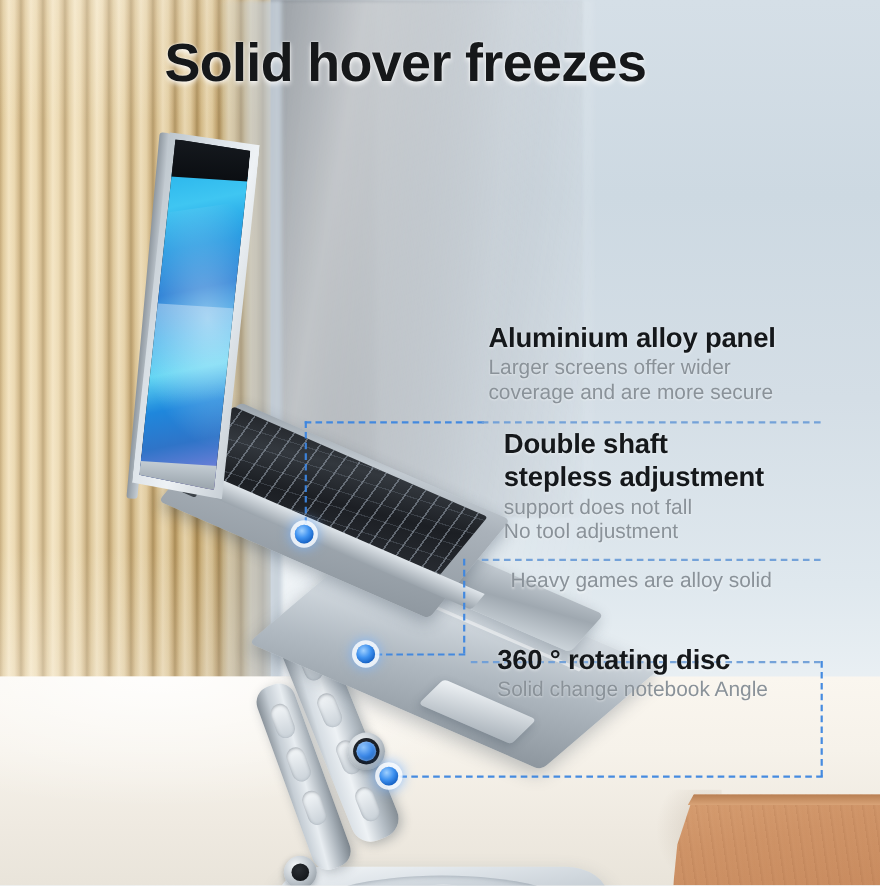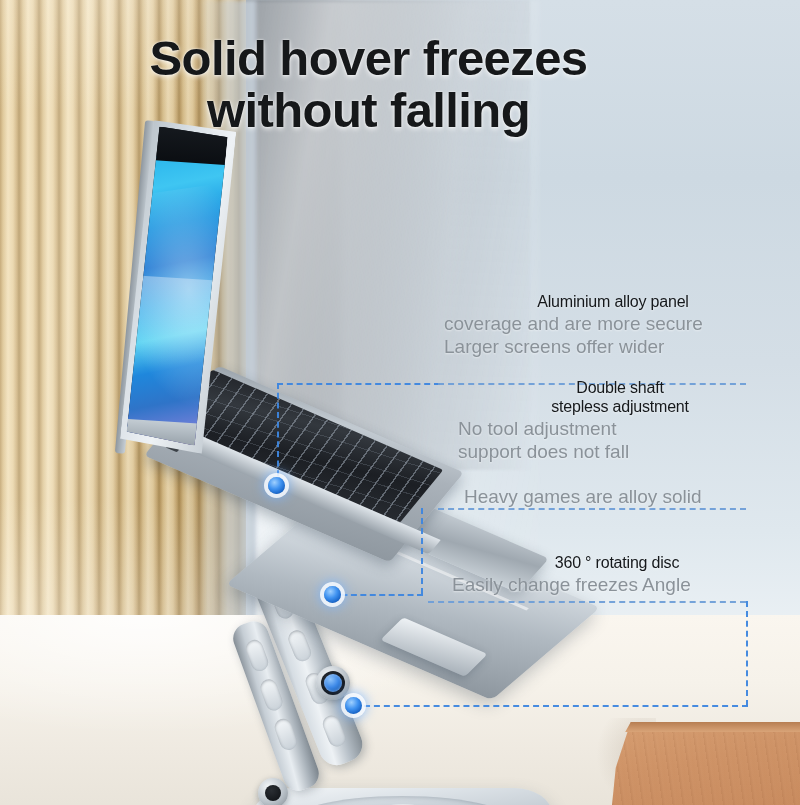--- a/index.html
+++ b/index.html
@@ -96,24 +96,23 @@
   .subhead{
     position:absolute;left:0;top:170px;width:800px;text-align:center;
     font-size:25px;line-height:1.30;color:#2a2f34;font-weight:400;
     text-shadow:0 1px 4px rgba(255,255,255,.7);
   }
 
   
   .callouts{position:absolute;left:442px;top:292px;width:340px;}
   .callout{position:relative;}
   .co-title{
-    font-size:16px;font-weight:normal;color:#15181b;line-height:1.20;
+    font-size:25px;font-weight:bold;color:#15181b;line-height:1.20;
     letter-spacing:-.2px;
     text-shadow:0 1px 3px rgba(255,255,255,.6);
-    text-align:center;
   }
   .co-sub{
     font-size:19px;color:#8a9299;line-height:1.20;font-weight:400;
     margin-top:2px;
     text-shadow:0 1px 2px rgba(255,255,255,.5);
   }
   .co-sub span{display:block;}
   .c1{margin-left:2px;}
   .c2{margin-left:16px;}
   .c3{margin-left:22px;}
@@ -431,52 +430,51 @@
   <div class="sep sep1"></div>
   <div class="sep sep2"></div>
   <div class="sep sep3"></div>
 
   <div class="dot dot1"></div>
   <div class="dot dot2"></div>
   <div class="dot dot3"></div>
 
   <div class="headline">
     <span>Solid hover freezes</span>
-    <span class="l2">without falling</span>
   </div>
 
 
   <div class="callouts">
 
     <div class="callout c1">
       <div class="co-title">Aluminium alloy panel</div>
       <div class="co-sub">
+        <span>Larger screens offer wider</span>
         <span>coverage and are more secure</span>
-        <span>Larger screens offer wider</span>
       </div>
     </div>
 
     <div class="callout c2" style="margin-top:19px;">
       <div class="co-title">
         <span style="display:block">Double shaft</span>
         <span style="display:block">stepless adjustment</span>
       </div>
       <div class="co-sub">
+        <span>support does not fall</span>
         <span>No tool adjustment</span>
-        <span>support does not fall</span>
       </div>
     </div>
 
     <div class="callout c3" style="margin-top:22px;">
       <div class="co-sub">
         <span>Heavy games are alloy solid</span>
       </div>
     </div>
 
     <div class="callout c4" style="margin-top:44px;">
       <div class="co-title">360 ° rotating disc</div>
       <div class="co-sub">
-        <span>Easily change freezes Angle</span>
+        <span>Solid change notebook Angle</span>
       </div>
     </div>
 
   </div>
 </div>
 
 </body></html>

